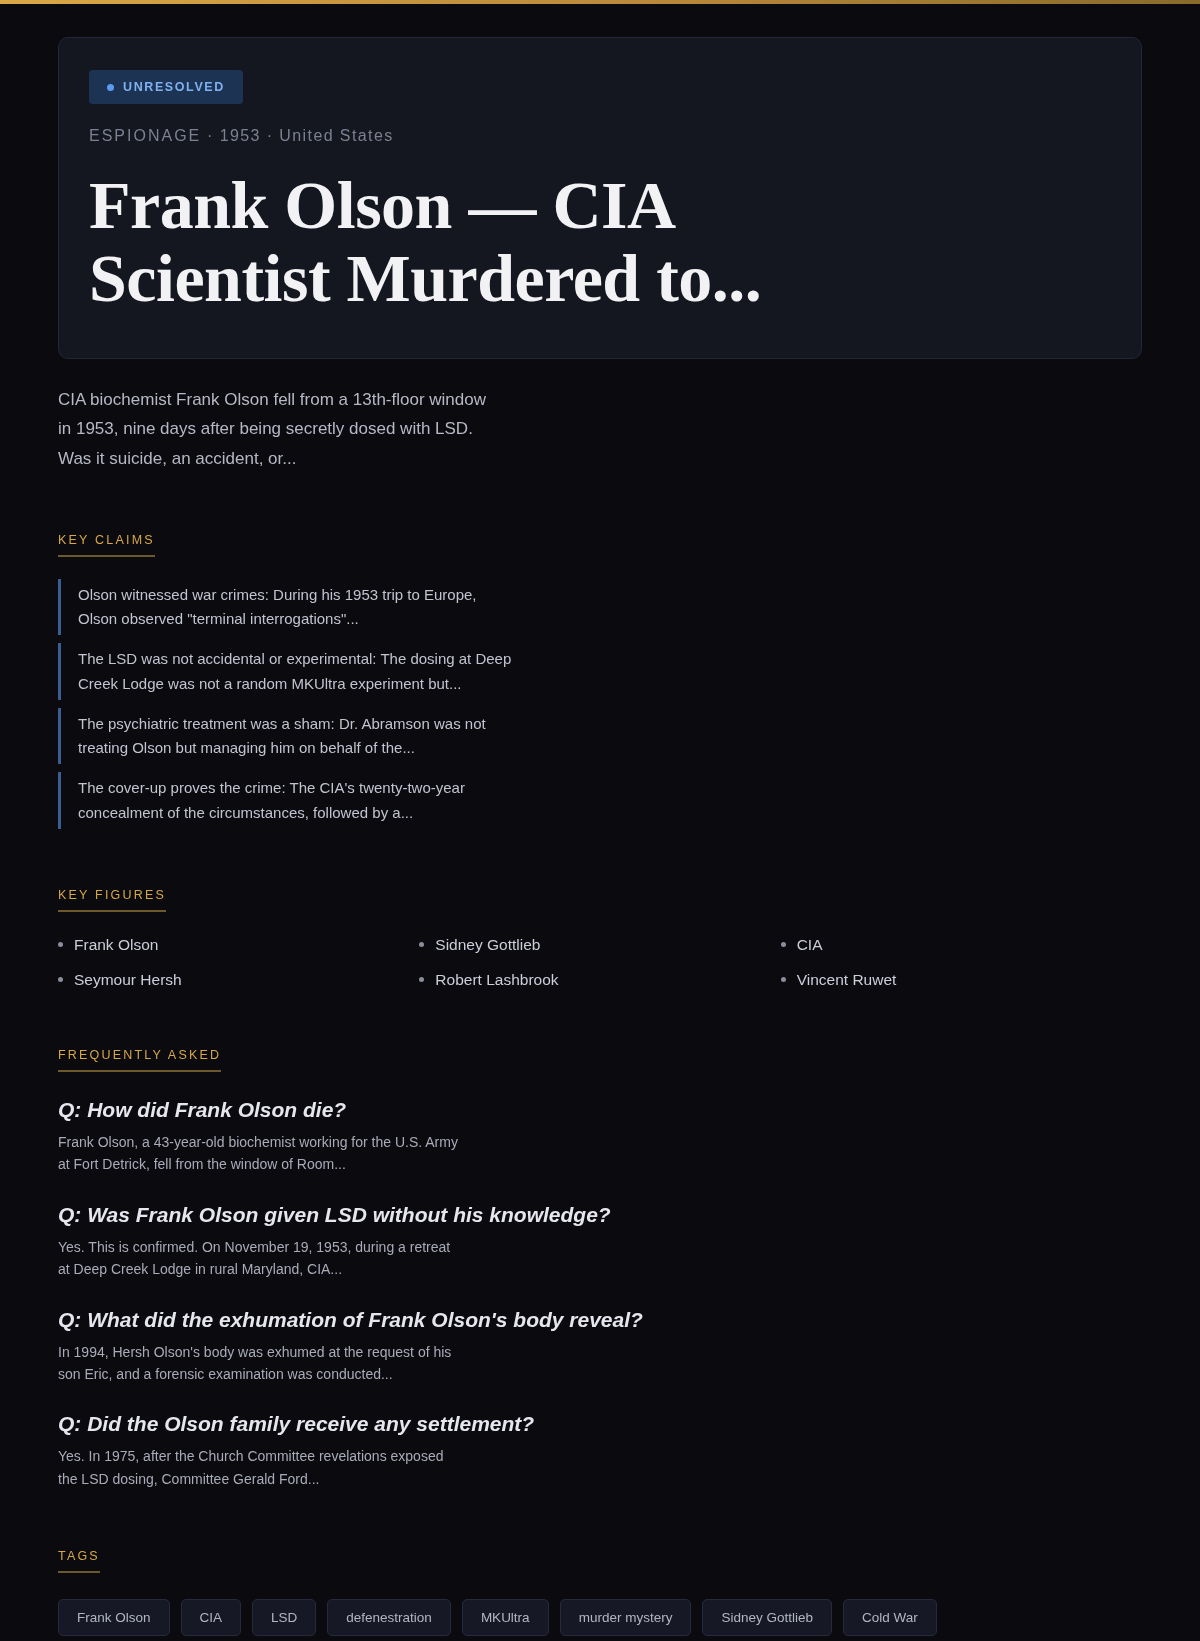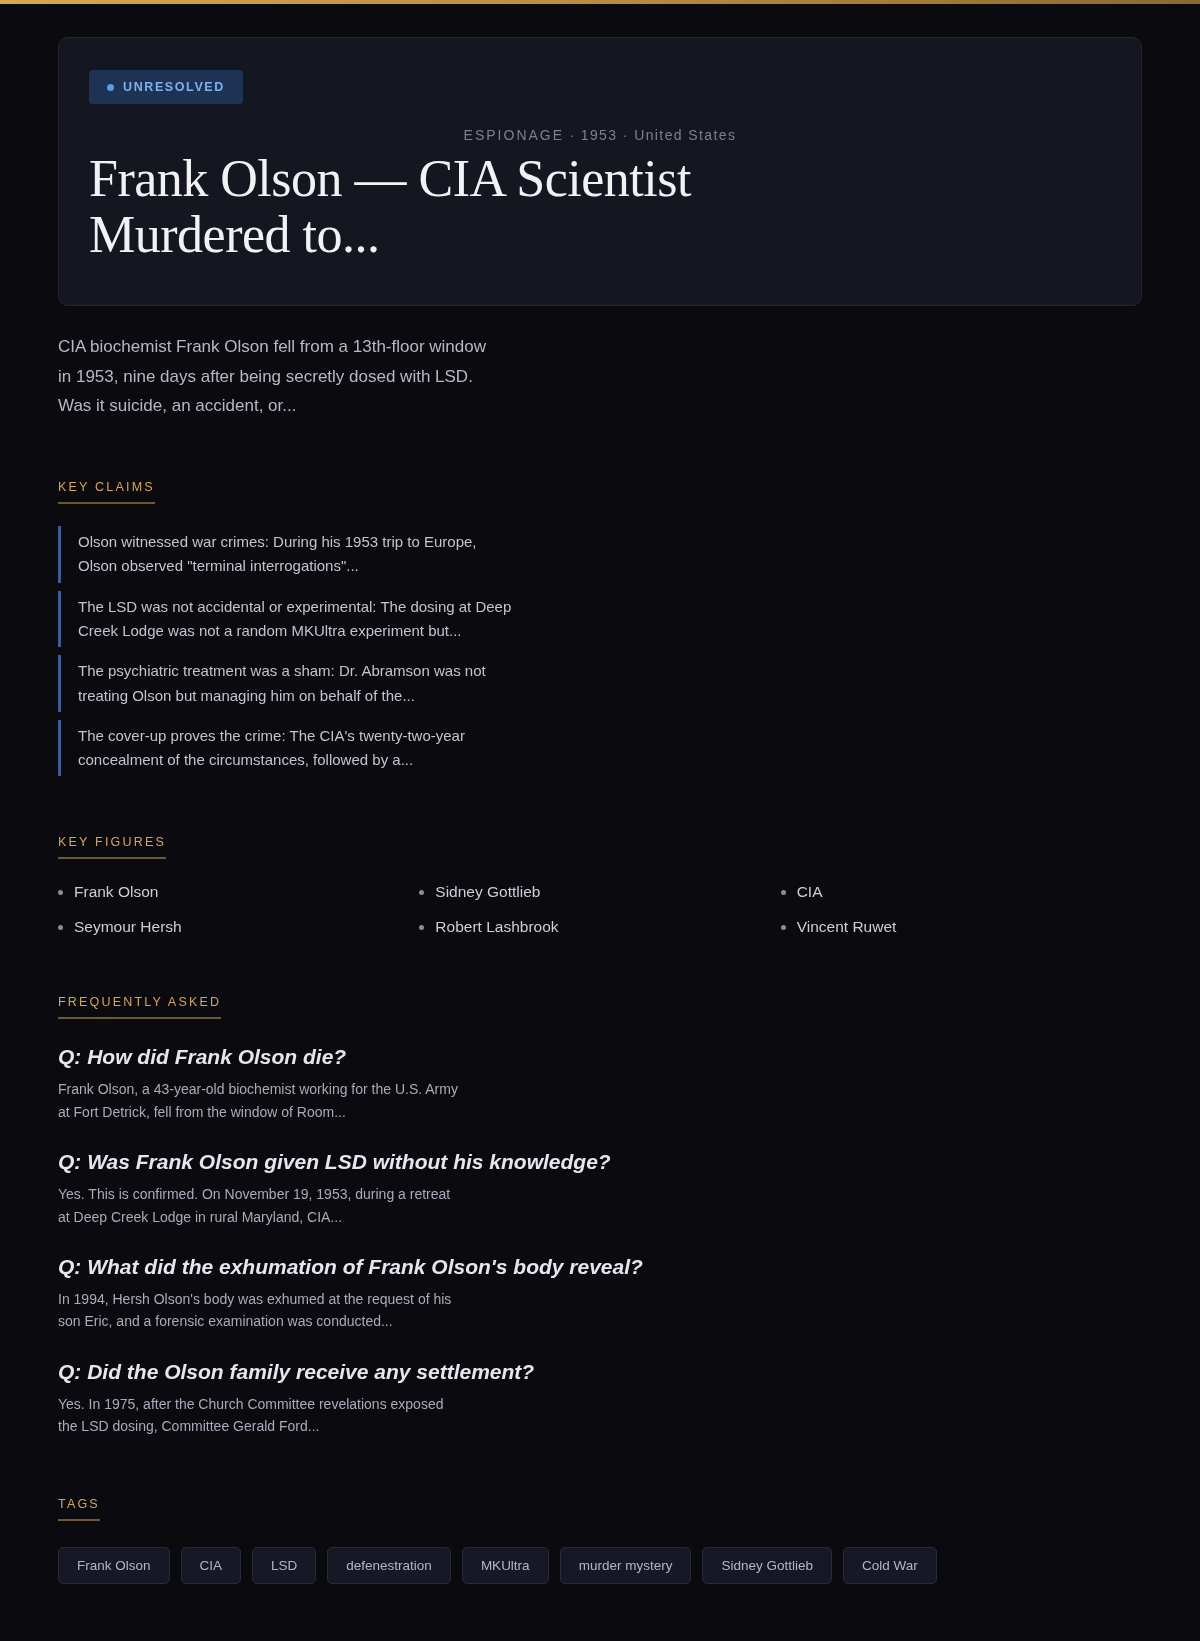--- a/index.html
+++ b/index.html
@@ -45,32 +45,31 @@
     border-radius: 4px;
   }
   .badge .dot {
     width: 7px; height: 7px;
     border-radius: 50%;
     background: #5b9bf0;
     display: inline-block;
   }
   .meta-line {
     margin-top: 23px;
-    font-size: 14px;
+    font-size: 16px;
     letter-spacing: 1.4px;
     color: #7d8090;
-    text-align: center;
   }
   .meta-line .cat { letter-spacing: 2px; }
   .hero h1 {
-    margin-top: 8px;
+    margin-top: 24px;
     font-family: "Liberation Serif", serif;
-    font-size: 52px;
+    font-size: 68px;
     line-height: 1.08;
-    font-weight: normal;
+    font-weight: bold;
     color: #f2f2f5;
     letter-spacing: -0.5px;
     max-width: 760px;
   }
   
   .summary {
     margin-top: 26px;
     font-size: 17px;
     line-height: 1.74;
     color: #b6b8c4;

